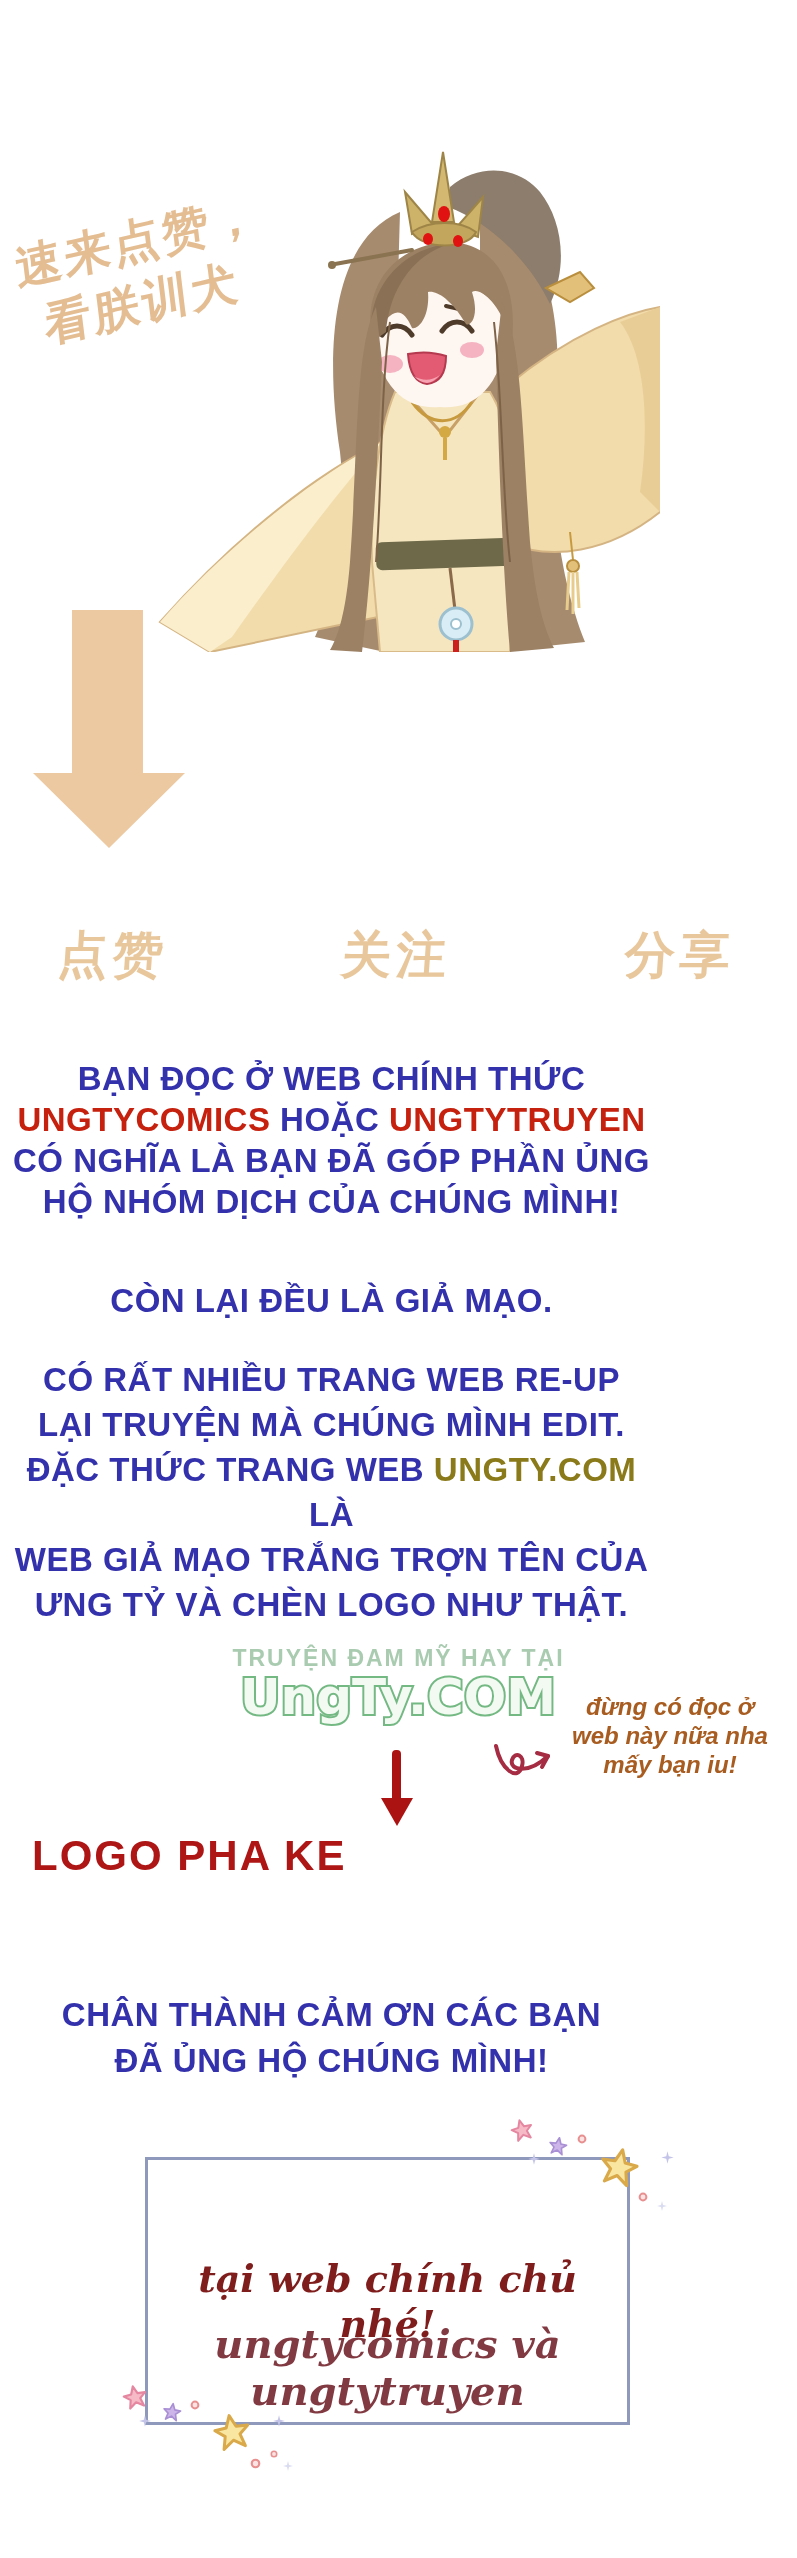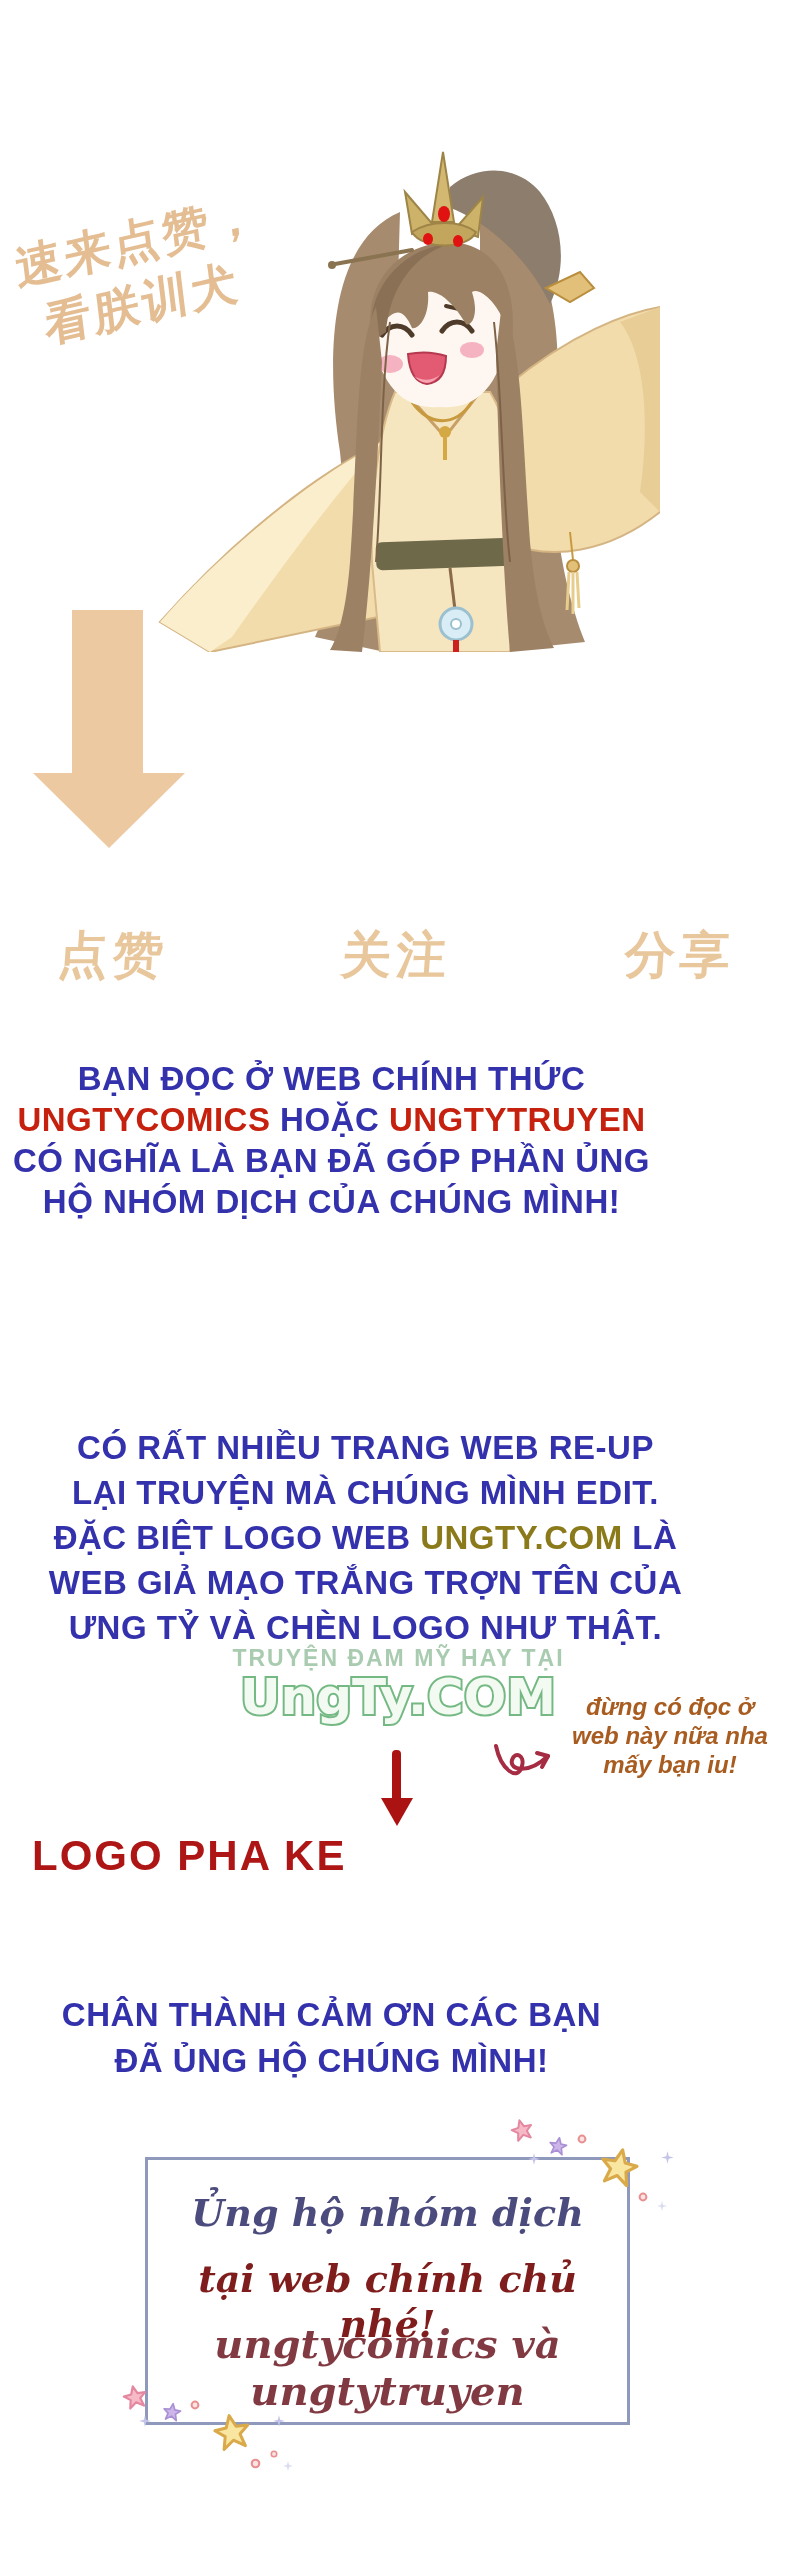--- a/index.html
+++ b/index.html
@@ -23,21 +23,21 @@
   .actions{position:absolute;left:0;top:922px;width:797px;display:flex;
            justify-content:space-between;padding:0 62px 0 58px;box-sizing:border-box;
            color:#e9c79c;font-size:50px;font-weight:bold;letter-spacing:5px;
            transform:skewX(-4deg);}
 
   
   .para{position:absolute;left:0;width:663px;text-align:center;
         color:#3431ac;font-weight:bold;font-size:33px;line-height:41px;letter-spacing:.5px;}
   .p1{top:1058px;}
   .p2{top:1278px;line-height:45px;}
-  .p3{top:1425px;line-height:45px;padding-left:34px;}
+  .p3{top:1357px;line-height:45px;}
   .thanks{top:1992px;line-height:46px;}
   .red{color:#c6200e;}
   .olive{color:#8a7a1a;}
 
   
   .fake-caption{position:absolute;left:0;top:1645px;width:797px;text-align:center;
                 color:#a9cbb0;font-weight:bold;font-size:23px;letter-spacing:2px;}
   .fake-brand{position:absolute;left:198px;top:1662px;}
   .red-down-arrow{position:absolute;left:375px;top:1748px;}
   .note{position:absolute;left:545px;top:1692px;width:250px;text-align:center;
@@ -146,26 +146,27 @@
   </div>
 
   <div class="para p1">
     <div>BẠN ĐỌC Ở WEB CHÍNH THỨC</div>
     <div><span class="red">UNGTYCOMICS</span><span> HOẶC </span><span class="red">UNGTYTRUYEN</span></div>
     <div>CÓ NGHĨA LÀ BẠN ĐÃ GÓP PHẦN ỦNG</div>
     <div>HỘ NHÓM DỊCH CỦA CHÚNG MÌNH!</div>
   </div>
 
   <div class="para p2">
+    <div>CÒN LẠI ĐỀU LÀ GIẢ MẠO.</div>
   </div>
 
   <div class="para p3">
     <div>CÓ RẤT NHIỀU TRANG WEB RE-UP</div>
     <div>LẠI TRUYỆN MÀ CHÚNG MÌNH EDIT.</div>
-    <div><span>ĐẶC BIỆT LOGO WEB </span><span class="olive">UNGTY.COM</span><span> LÀ</span></div>
+    <div><span>ĐẶC THỨC TRANG WEB </span><span class="olive">UNGTY.COM</span><span> LÀ</span></div>
     <div>WEB GIẢ MẠO TRẮNG TRỢN TÊN CỦA</div>
     <div>ƯNG TỶ VÀ CHÈN LOGO NHƯ THẬT.</div>
   </div>
 
   <div class="fake-caption">TRUYỆN ĐAM MỸ HAY TẠI</div>
   <svg class="fake-brand" width="400" height="72" viewBox="0 0 400 72">
     <text x="200" y="52" text-anchor="middle" font-family="DejaVu Sans, sans-serif" font-size="50" font-weight="bold" fill="#f2faf2" stroke="#74b983" stroke-width="4" paint-order="stroke">UngTy.COM</text>
   </svg>
   <svg class="red-down-arrow" width="44" height="82" viewBox="0 0 44 82">
     <rect x="17" y="2" width="9" height="52" rx="4" fill="#ab1212"></rect>
@@ -181,21 +182,20 @@
     <path d="M56,18 L45,15 M56,18 L50,29" fill="none" stroke="#a52c42" stroke-width="4" stroke-linecap="round"></path>
   </svg>
   <div class="fake-label">LOGO PHA KE</div>
 
   <div class="para thanks">
     <div>CHÂN THÀNH CẢM ƠN CÁC BẠN</div>
     <div>ĐÃ ỦNG HỘ CHÚNG MÌNH!</div>
   </div>
 
   <div class="support-box">
-    <div class="script s1">Ủng hộ nhóm dịch</div>
     <div class="script s2">tại web chính chủ nhé!</div>
     <div class="script s3">ungtycomics và ungtytruyen</div>
   </div>
 
   <svg class="deco" style="left:510px;top:2118px;" width="24" height="24" viewBox="0 0 24 24">
     <path d="M12 2 L15 9 L22 9.5 L16.5 14 L18.5 21.5 L12 17 L5.5 21.5 L7.5 14 L2 9.5 L9 9 Z" fill="#f6b9c6" stroke="#e587a0" stroke-width="2" stroke-linejoin="round" transform="rotate(-15 12 12)"></path>
   </svg>
   <svg class="deco" style="left:527px;top:2152px;" width="14" height="14" viewBox="0 0 24 24">
     <path d="M12 2 L14 10 L22 12 L14 14 L12 22 L10 14 L2 12 L10 10 Z" fill="#c3c4e8"></path>
   </svg>

